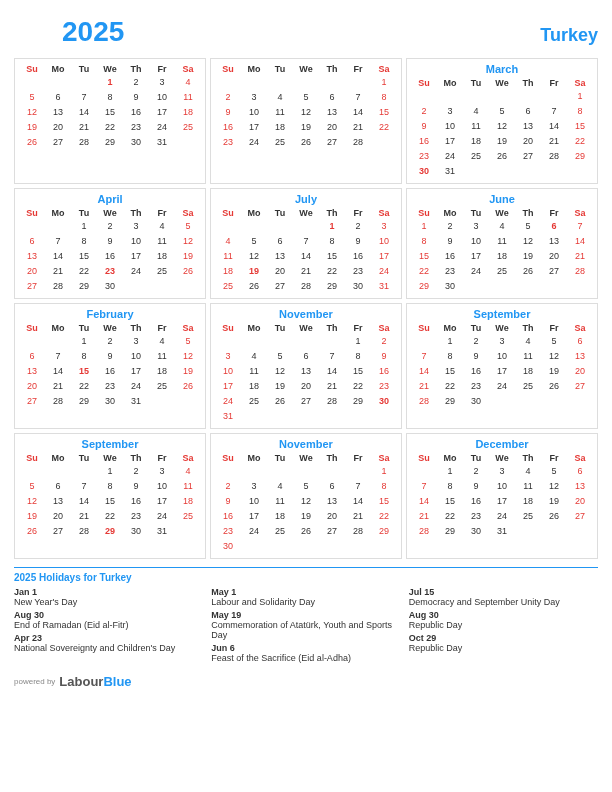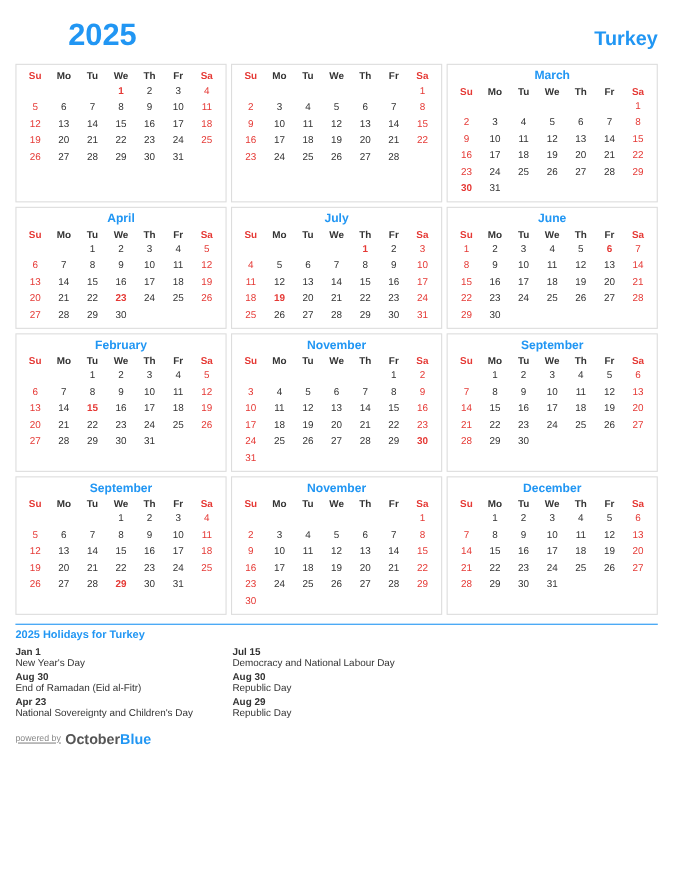--- a/index.html
+++ b/index.html
@@ -100,21 +100,20 @@
     }
     .footer {
       margin-top: 8px;
       display: flex;
       align-items: center;
       gap: 4px;
     }
     .powered-by {
       font-size: 8px;
       color: #888;
-      text-decoration: underline;
     }
     .general-blue {
       font-size: 13px;
       font-weight: bold;
     }
     .general {
       color: #555;
     }
     .blue {
       color: #2196F3;
@@ -925,34 +924,48 @@
             <span class="holiday-date">Aug 30</span>
             <span class="holiday-name">End of Ramadan (Eid al-Fitr)</span>
           </div>
           <div class="holiday-entry">
             <span class="holiday-date">Apr 23</span>
             <span class="holiday-name">National Sovereignty and Children's Day</span>
           </div>
         </div>
         <div>
           <div class="holiday-entry">
+            <span class="holiday-date">May 1</span>
+            <span class="holiday-name">Labour and Solidarity Day</span>
+          </div>
+          <div class="holiday-entry">
+            <span class="holiday-date">May 19</span>
+            <span class="holiday-name">Commemoration of Atatürk, Youth and Sports Day</span>
+          </div>
+          <div class="holiday-entry">
+            <span class="holiday-date">Jun 6</span>
+            <span class="holiday-name">Feast of the Sacrifice (Eid al-Adha)</span>
+          </div>
+        </div>
+        <div>
+          <div class="holiday-entry">
             <span class="holiday-date">Jul 15</span>
-            <span class="holiday-name">Democracy and National Labour Day</span>
+            <span class="holiday-name">Democracy and September Unity Day</span>
           </div>
           <div class="holiday-entry">
             <span class="holiday-date">Aug 30</span>
             <span class="holiday-name">Republic Day</span>
           </div>
           <div class="holiday-entry">
-            <span class="holiday-date">Aug 29</span>
+            <span class="holiday-date">Oct 29</span>
             <span class="holiday-name">Republic Day</span>
           </div>
         </div>
       </div>
   </div>
 
   <div class="footer">
     <span class="powered-by">powered by</span>
     <span class="general-blue">
-      <span class="general">October</span><span class="blue">Blue</span>
+      <span class="general">Labour</span><span class="blue">Blue</span>
     </span>
   </div>
 </div>
 
 </body></html>

